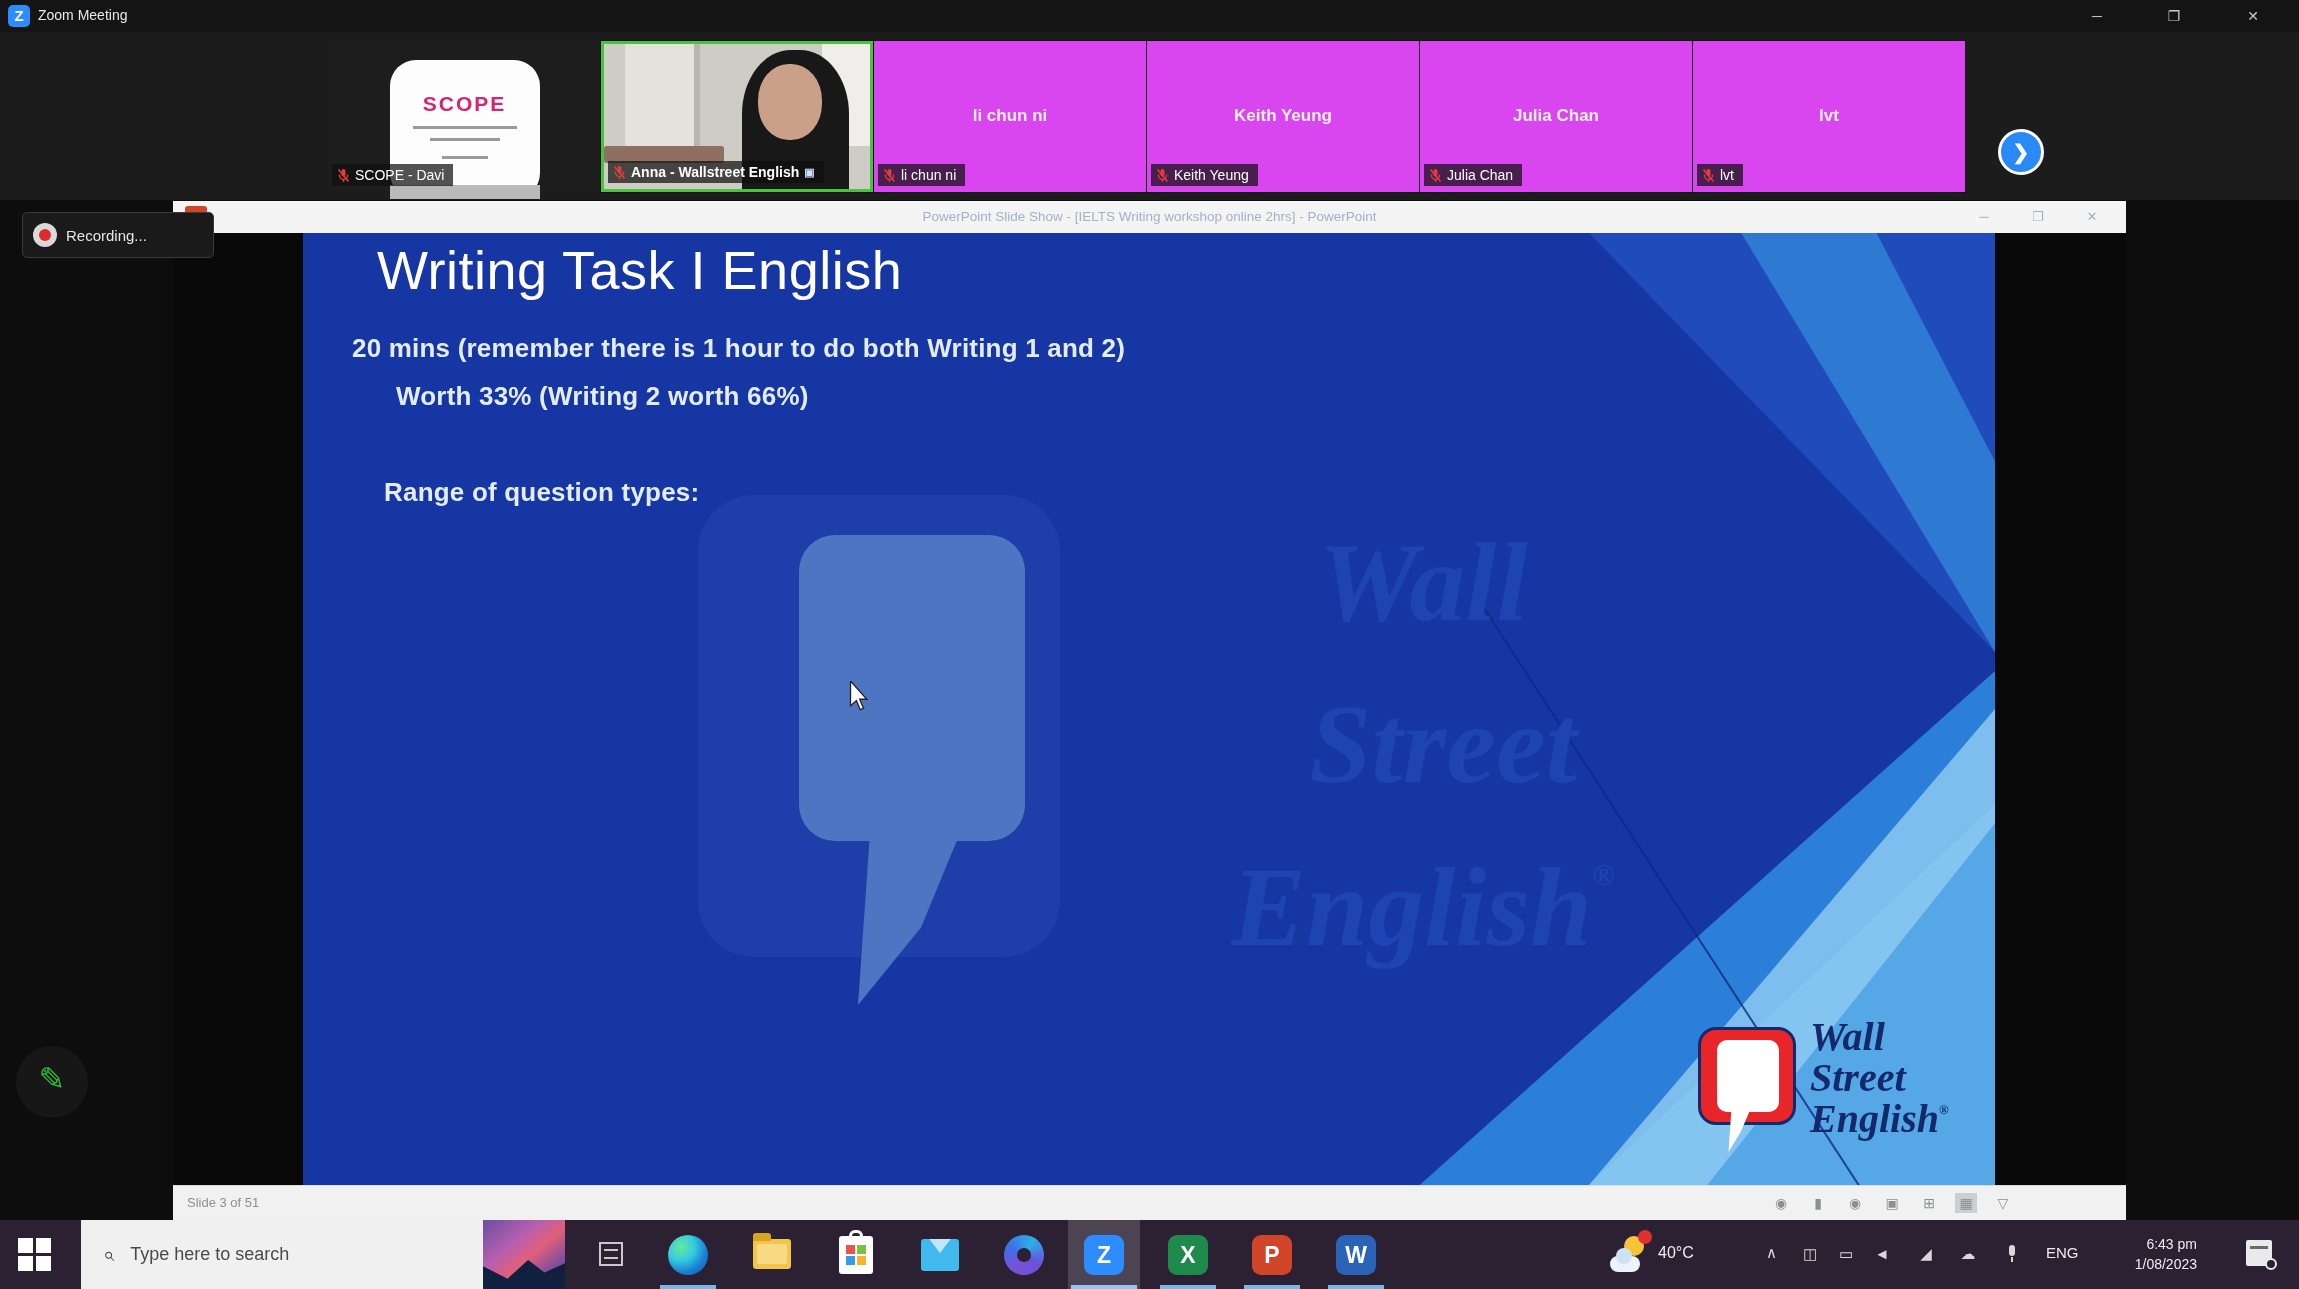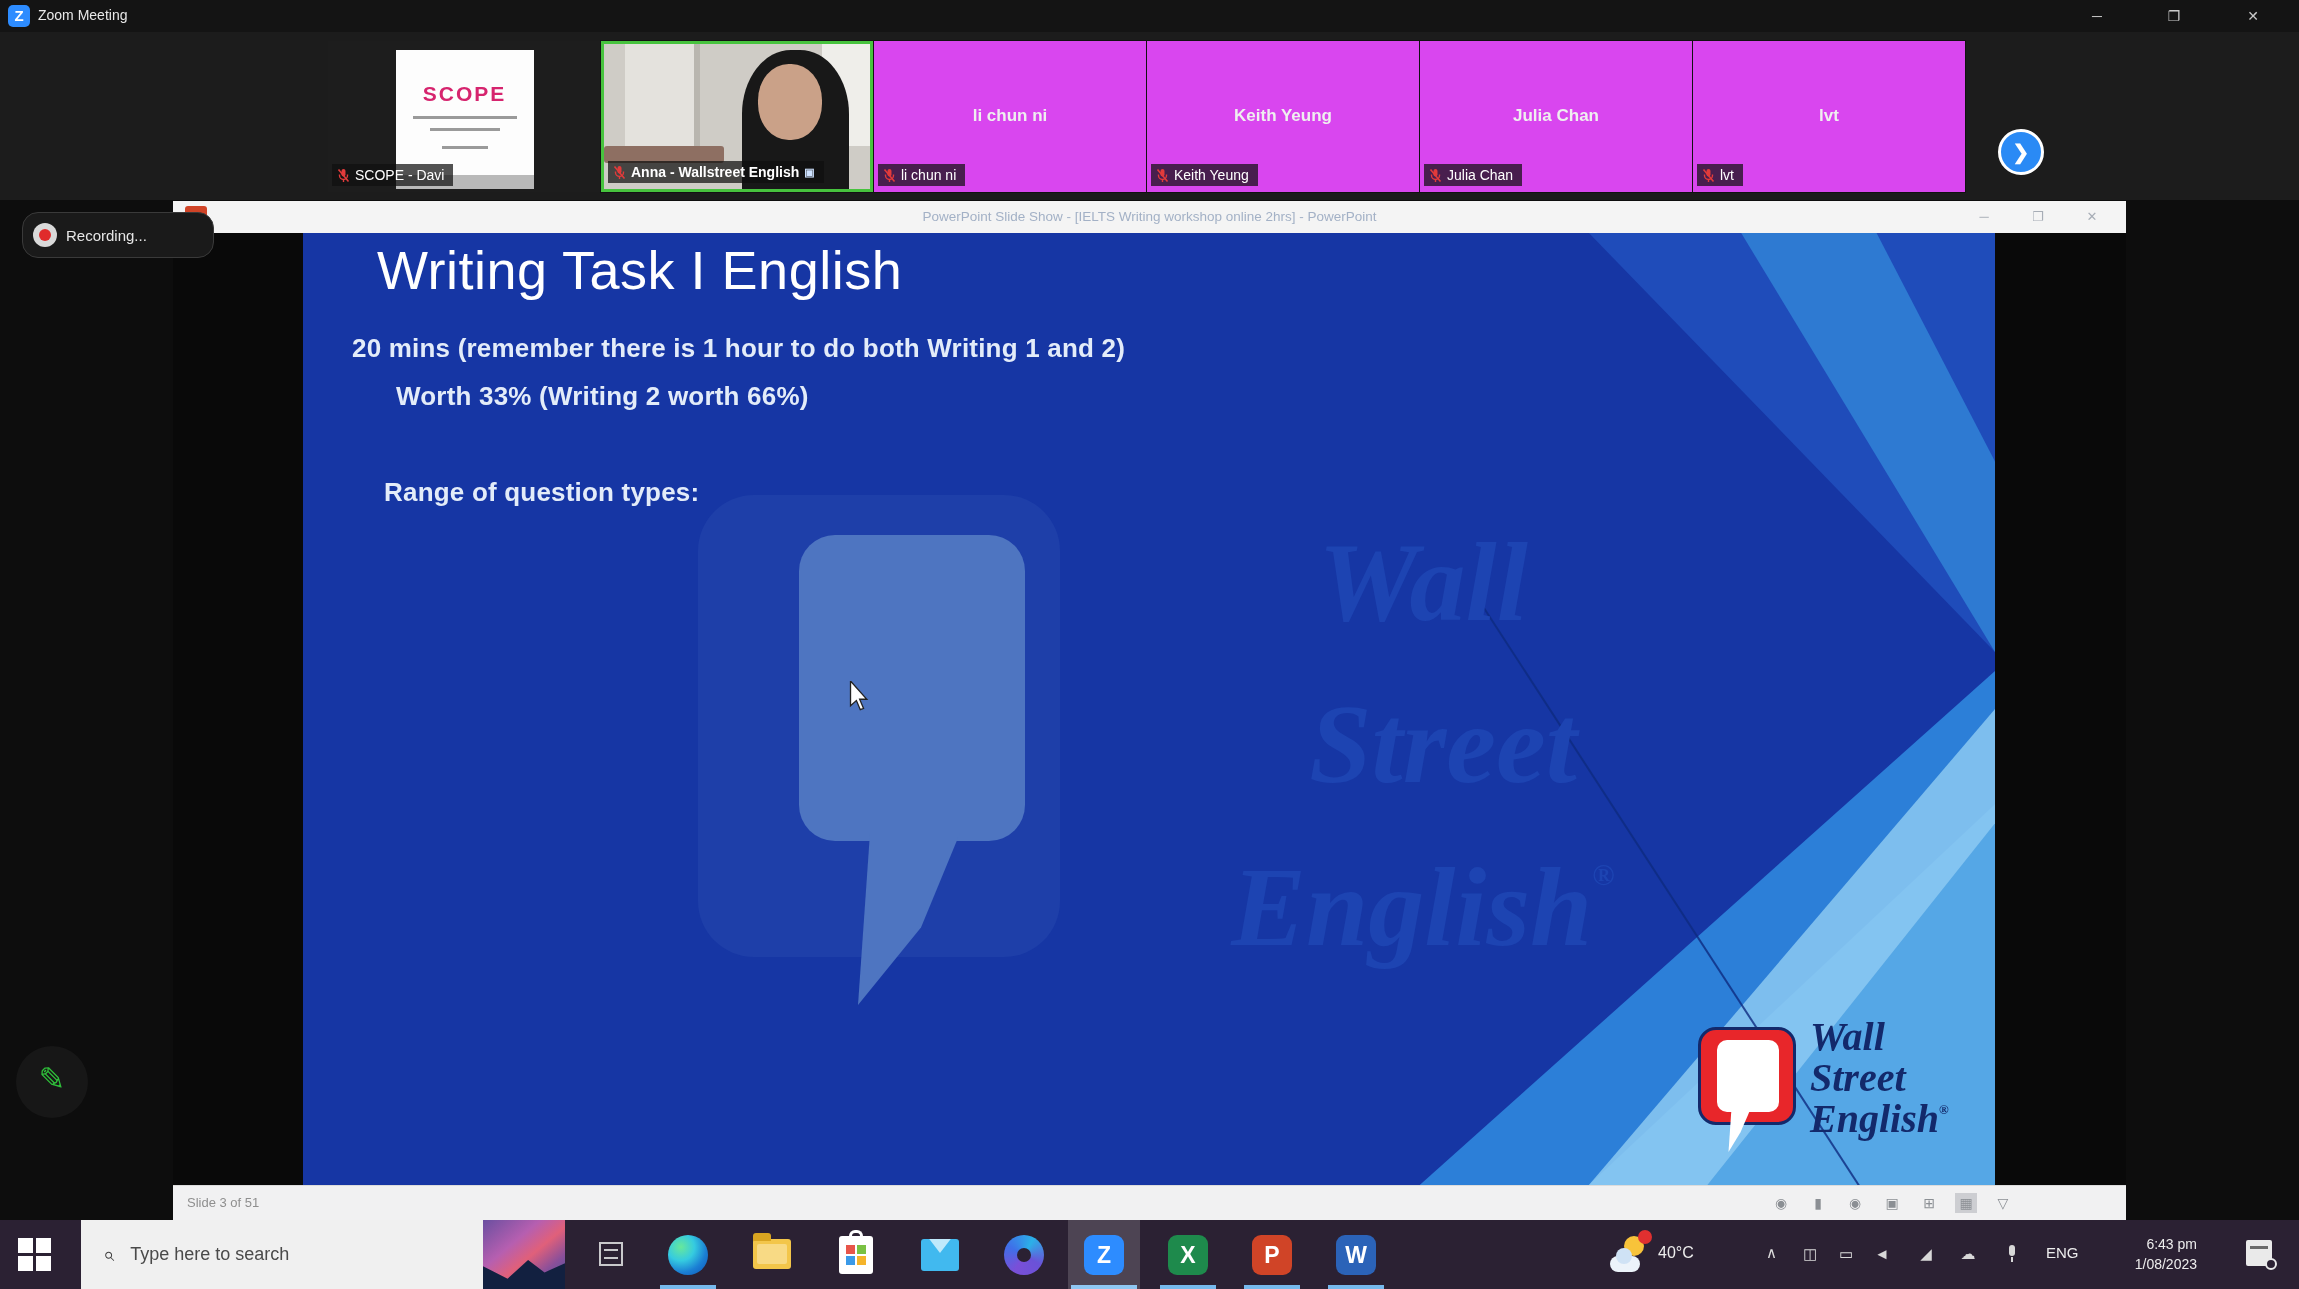--- a/index.html
+++ b/index.html
@@ -14,38 +14,38 @@
   .winbtn{position:absolute;top:4px;width:46px;height:24px;color:#c9c9c9;font-size:14px;text-align:center;line-height:24px;}
 
   
   .strip{position:absolute;left:0;top:32px;width:100%;height:168px;background:#1c1c1c;}
   .tile{position:absolute;top:9px;height:151px;background:#d946ef;box-shadow:0 0 0 1px #121212;}
   .tile .center-name{position:absolute;left:0;right:0;top:50%;transform:translateY(-55%);
                      text-align:center;color:#efefef;font-size:17px;font-weight:bold;}
   .name-pill{position:absolute;left:4px;bottom:6px;display:flex;align-items:center;gap:5px;
              background:rgba(15,15,15,.72);padding:3px 9px 3px 5px;color:#fff;font-size:14px;max-width:95%;white-space:nowrap;}
   .mic-muted{width:13px;height:15px;flex:none;}
-  .scope-box{position:absolute;left:50%;top:9px;transform:translateX(-50%);width:138px;height:139px;background:#fdfdfd;}
+  .scope-box{position:absolute;left:50%;top:19px;transform:translateX(-50%);width:150px;height:139px;background:#fdfdfd;border-radius:26px;}
   .scope-word{position:absolute;left:0;right:0;top:32px;text-align:center;color:#d6246e;font-weight:bold;
               font-size:21px;letter-spacing:2px;}
   .scope-line{position:absolute;left:50%;transform:translateX(-50%);background:#9a9a9a;height:3px;}
   .scope-footer{position:absolute;left:0;right:0;bottom:0;height:14px;background:#b9b9b9;}
   .video-tile{background:#cfccc6;border:3px solid #47c33e;box-sizing:border-box;}
   .video-window{position:absolute;left:8%;top:0;width:26%;height:78%;background:#e4e2dd;border-right:6px solid #b9b6af;}
   .video-shelf{position:absolute;left:0;bottom:18%;width:45%;height:12%;background:#8e6f62;border-radius:3px;}
   .person-hair{position:absolute;left:52%;top:4%;width:40%;height:96%;background:#181818;border-radius:46% 46% 0 0;}
   .person-face{position:absolute;left:58%;top:14%;width:24%;height:52%;background:#caa188;border-radius:48%;}
   .person-board{position:absolute;right:0;top:0;width:18%;height:70%;background:#efeeea;}
   .next-btn{position:absolute;left:1998px;top:97px;width:46px;height:46px;border-radius:50%;
             background:#2a8af5;border:3px solid #fff;box-sizing:border-box;color:#fff;font-size:20px;
             text-align:center;line-height:40px;font-weight:bold;}
 
   
   .rec-pill{position:absolute;left:22px;top:212px;width:192px;height:46px;background:#1a1a1a;
-            border:1px solid #3a3a3a;border-radius:16px;display:flex;align-items:center;gap:9px;padding-left:10px;box-sizing:border-box;z-index:30;}
+            border:1px solid #3a3a3a;border-radius:5px;display:flex;align-items:center;gap:9px;padding-left:10px;box-sizing:border-box;z-index:30;}
   .rec-dot-outer{width:24px;height:24px;border-radius:50%;background:#d9d9d9;position:relative;flex:none;}
   .rec-dot-inner{position:absolute;left:6px;top:6px;width:12px;height:12px;border-radius:50%;background:#e02b2b;}
   .rec-label{color:#e6e6e6;font-size:15px;}
 
   
   .pencil-btn{position:absolute;left:16px;top:1046px;width:72px;height:72px;border-radius:50%;background:#171717;z-index:30;}
   .pencil-glyph{position:absolute;left:0;top:14px;width:100%;text-align:center;color:#2fbf3a;font-size:32px;}
 
   
   .ppt-window{position:absolute;left:173px;top:201px;width:1953px;height:1019px;background:#090909;z-index:10;}

